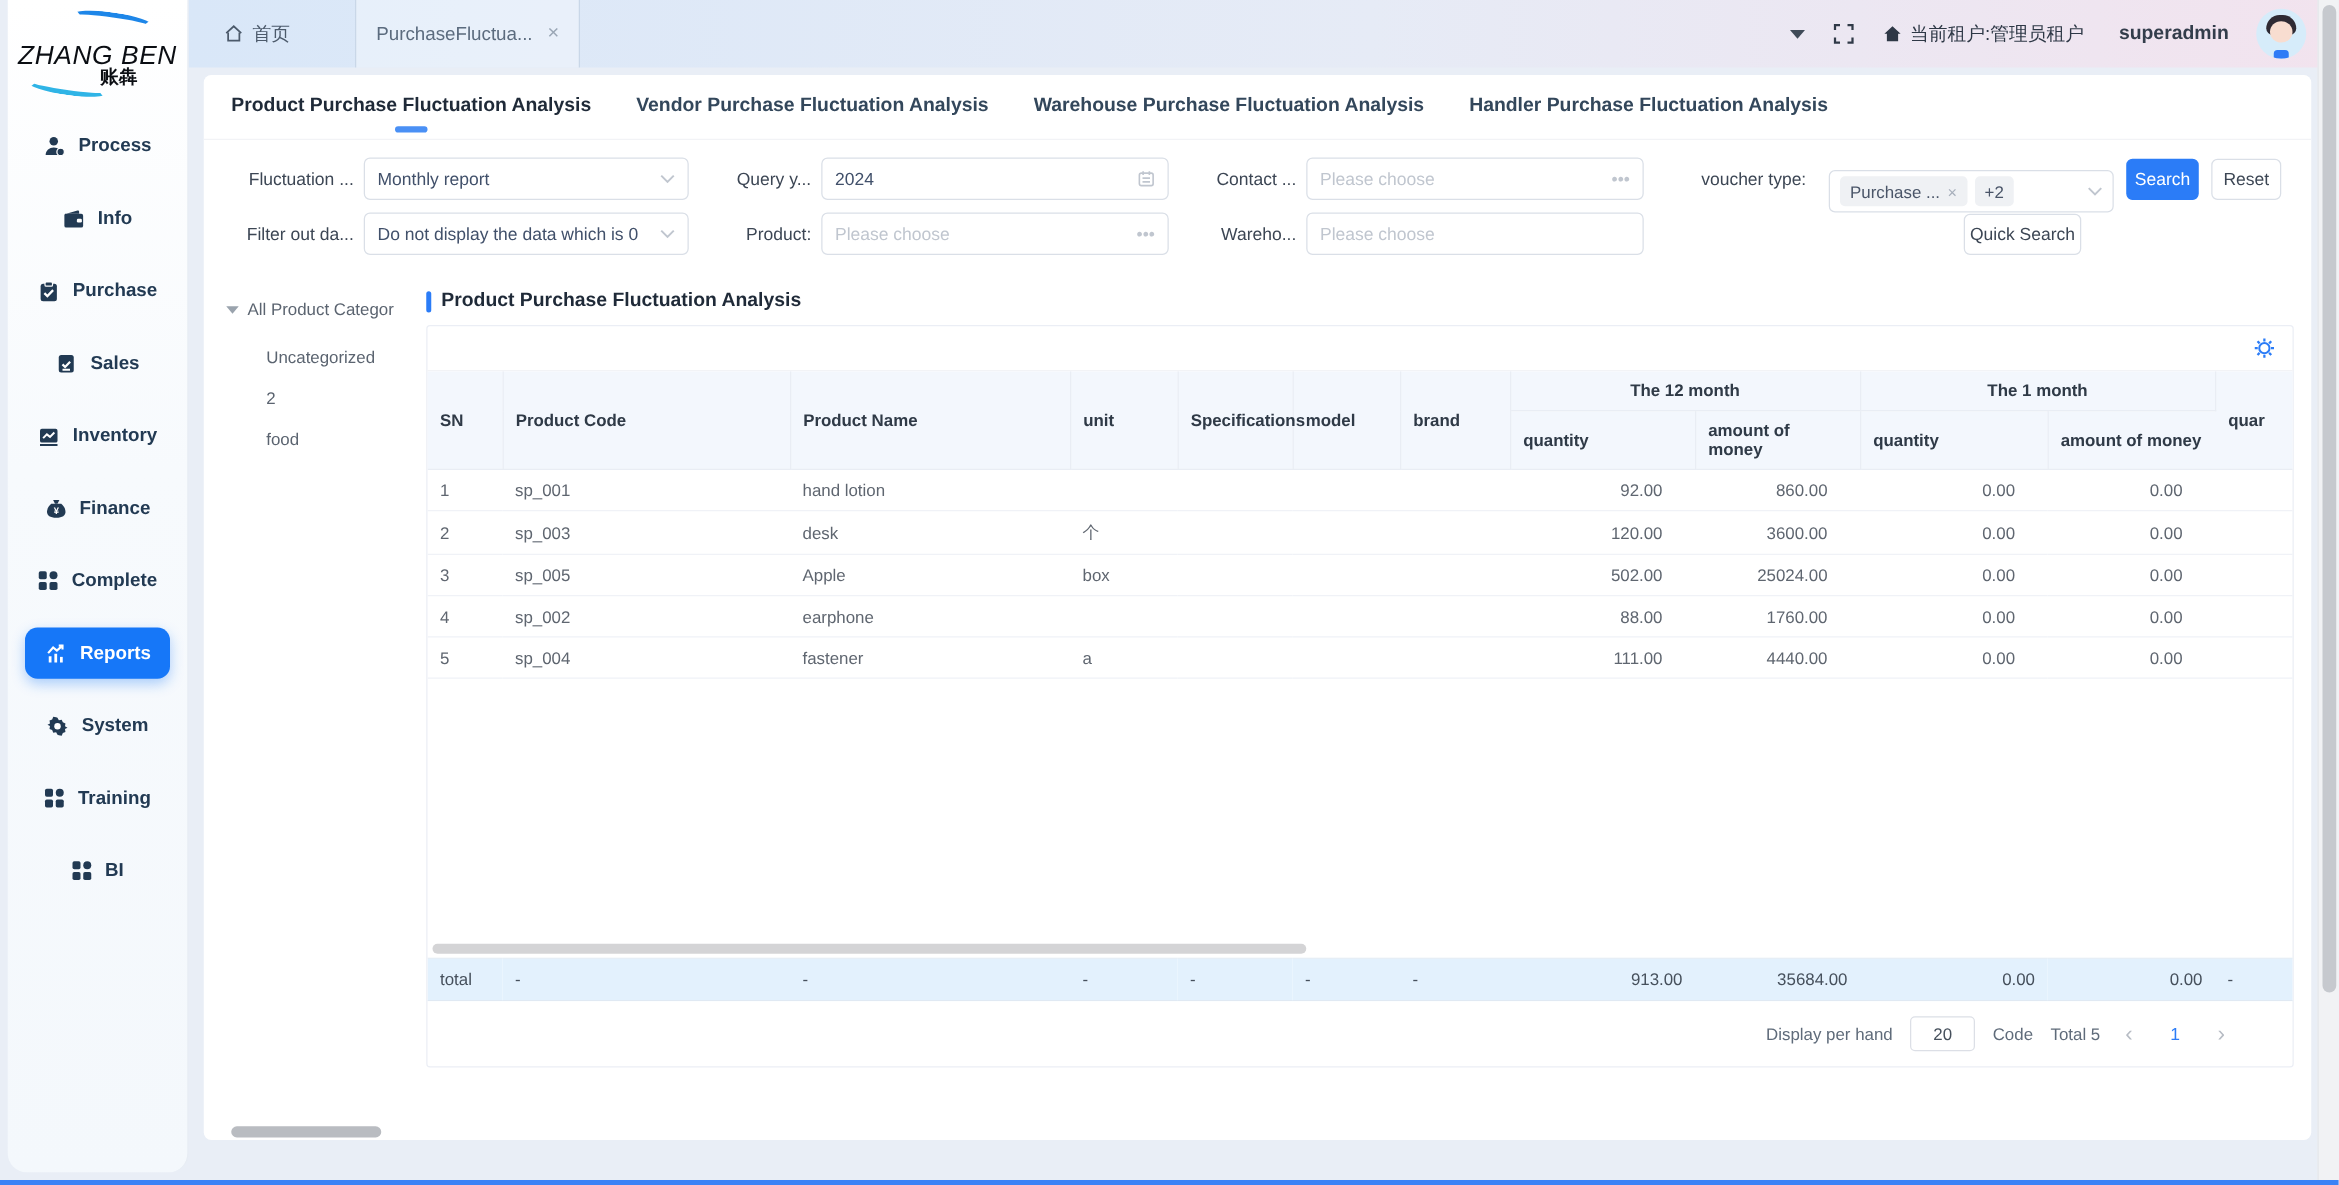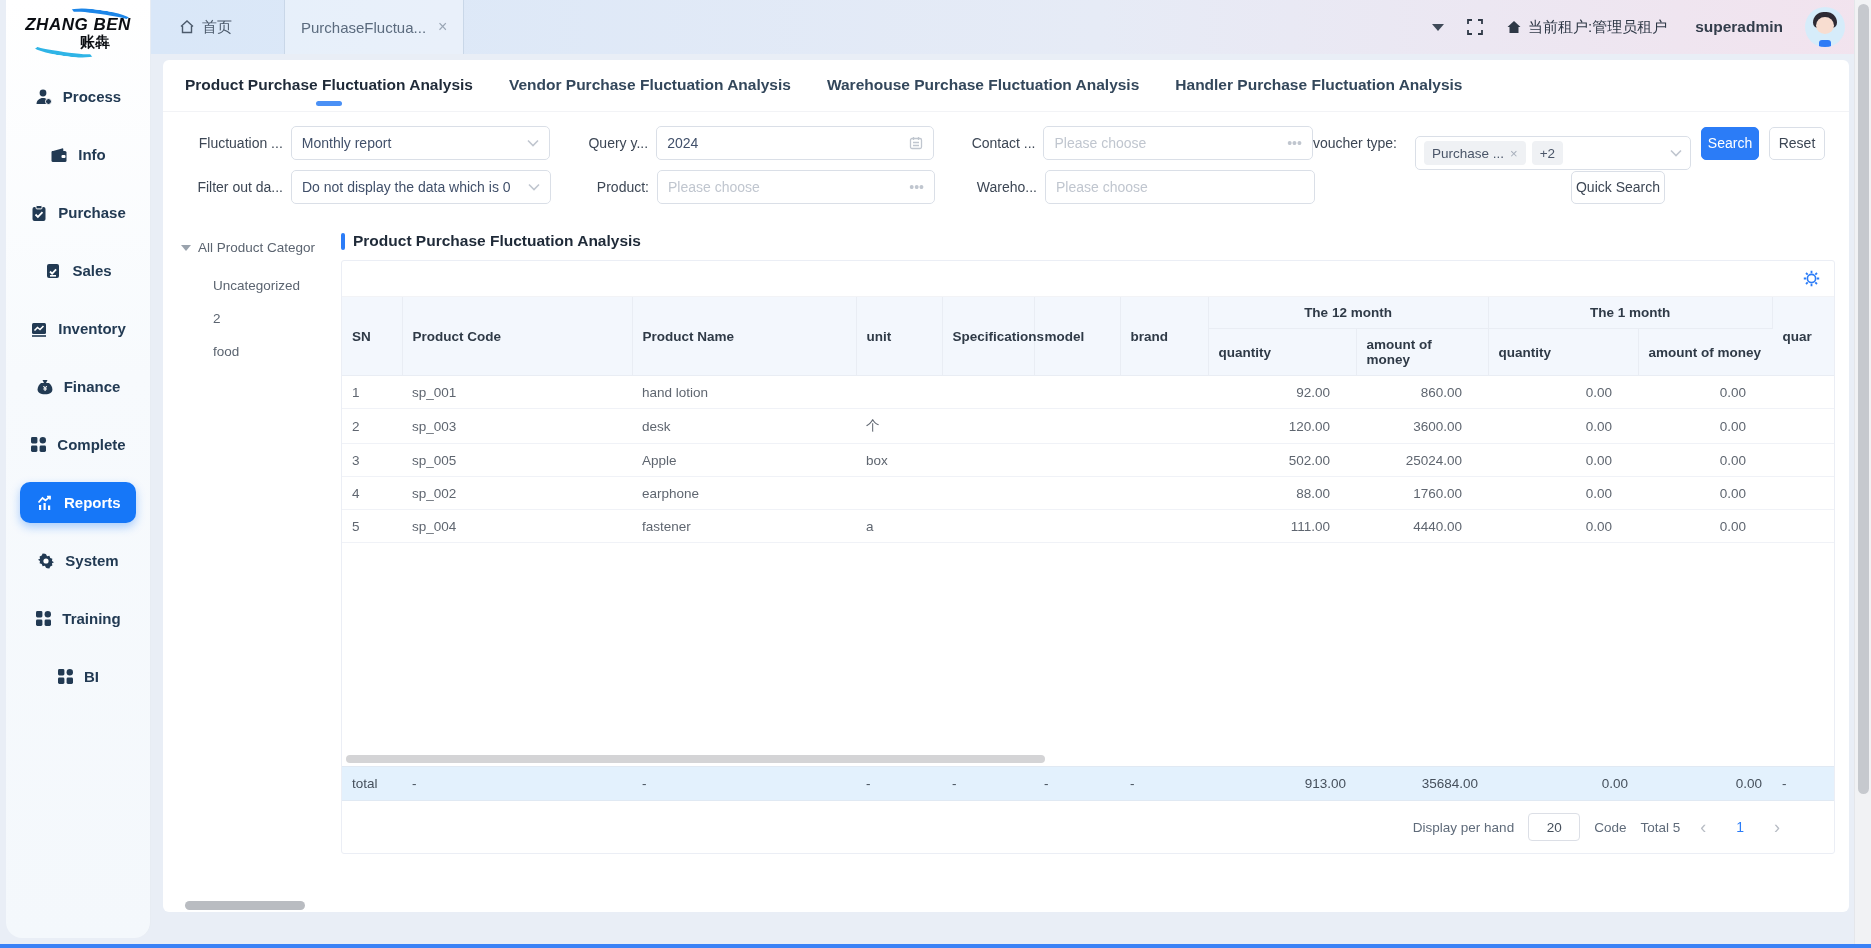--- a/index.html
+++ b/index.html
@@ -12,21 +12,21 @@
   .root { width:1871px; height:948px; position:relative; display:flex; }
 
   
   .sidebar {
     width:145px; height:938px; margin-left:6px; flex:0 0 145px;
     background:linear-gradient(180deg,#ffffff 0%,#f7fafd 40%,#f4f8fc 100%);
     border-right:1px solid #e7ecf3; border-radius:0 0 16px 16px;
     display:flex; flex-direction:column; align-items:center; z-index:5;
   }
   .logo { margin:10px 0 14px 0; text-align:center; }
-  .logo-title { font-size:17px; font-weight:700; font-style:italic; color:#0b0e13; letter-spacing:0.5px; line-height:18px; }
+  .logo-title { font-size:21px; font-weight:400; font-style:italic; color:#0b0e13; letter-spacing:0.5px; line-height:18px;margin-top:20px; }
   .logo-sub { font-size:15px; font-weight:800; color:#0b0e13; margin-left:34px; line-height:16px; }
   .logo-arc-top { display:block; width:64px; height:12px; border:4px solid transparent; border-top:4px solid #1d86e8; border-radius:50%; margin:0 auto -6px 44px; transform:rotate(8deg); }
   .logo-arc-bot { display:block; width:64px; height:12px; border:4px solid transparent; border-bottom:4px solid #2fb4e6; border-radius:50%; margin:-6px auto 0 8px; transform:rotate(8deg); }
   .menu { display:flex; flex-direction:column; align-items:center; gap:17px; width:100%; margin-top:6px; }
   .menu-item {
     display:flex; align-items:center; gap:10px; height:41px; padding:0 12px;
     font-size:15px; font-weight:700; color:#223a53; cursor:pointer; border-radius:10px;
   }
   .menu-item svg { flex:0 0 auto; }
   .menu-item.active { background:#1677f8; color:#ffffff; width:116px; justify-content:flex-start; padding-left:16px; box-shadow:0 4px 10px rgba(22,119,248,.35); }
@@ -66,21 +66,21 @@
 
   
   .filters { padding:14px 24px 6px 24px; display:flex; flex-direction:column; gap:10px; }
   .f-row { display:flex; align-items:center; height:34px; }
   .f-label { color:#3c4654; font-size:14px; white-space:nowrap; text-align:right; margin-right:8px; }
   .ctl { height:34px; background:#fff; border:1px solid #dadfe7; border-radius:5px; display:flex; align-items:center; padding:0 10px; font-size:14px; color:#41506a; }
   .ctl .ph { color:#c0c6cf; }
   .ctl .grow { flex:1 1 auto; }
   .ctl .suffix { color:#c0c6cf; margin-left:6px; display:flex; align-items:center; }
   .sel-1 { width:260px; } .inp-year { width:278px; } .inp-contact { width:270px; }
-  .multisel { width:276px; padding:0 8px; gap:6px;margin-top:20px; }
+  .multisel { width:228px; padding:0 8px; gap:6px;margin-top:20px; }
   .tag { background:#eff1f4; border-radius:4px; height:24px; display:flex; align-items:center; gap:6px; padding:0 8px; font-size:13.5px; color:#4a5568; white-space:nowrap; }
   .tag .tag-x { color:#a7afbb; font-size:13px; cursor:pointer; }
   .btn { height:33px; border-radius:5px; font-size:14px; display:flex; align-items:center; justify-content:center; cursor:pointer; }
   .btn-primary { background:#2b7cf7; color:#fff; width:58px; border:1px solid #2b7cf7; }
   .btn-plain { background:#fff; color:#3c4654; border:1px solid #dadfe7; width:56px; }
   .btn-quick { background:#fff; color:#3c4654; border:1px solid #dadfe7; width:94px; }
   .g-right { margin-left:auto; display:flex; align-items:center; gap:10px; }
   .g-right2 { margin-left:auto; margin-right:160px; display:flex; align-items:center; gap:12px; }
   .gap24 { width:24px; flex:0 0 24px; }
 

